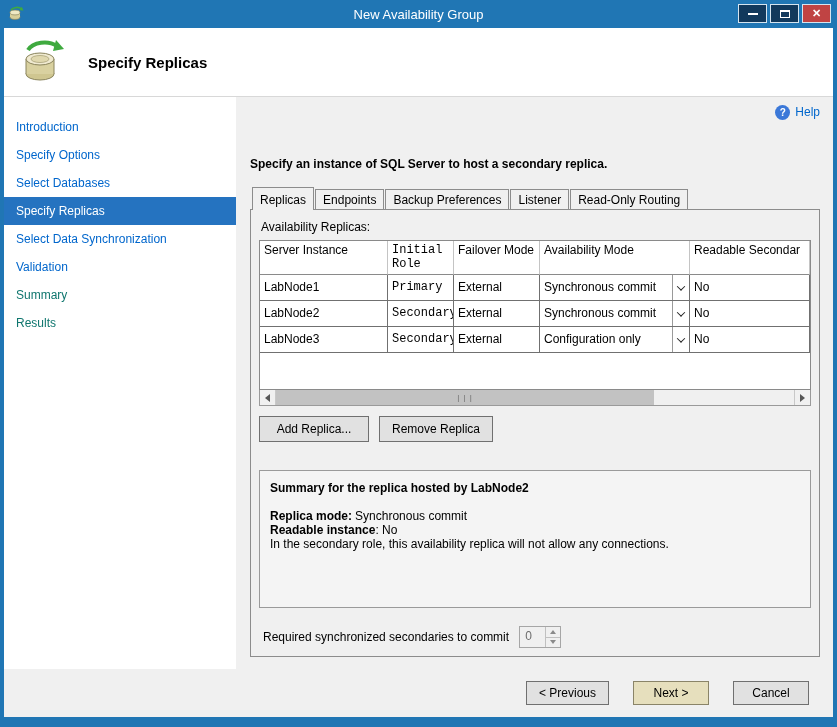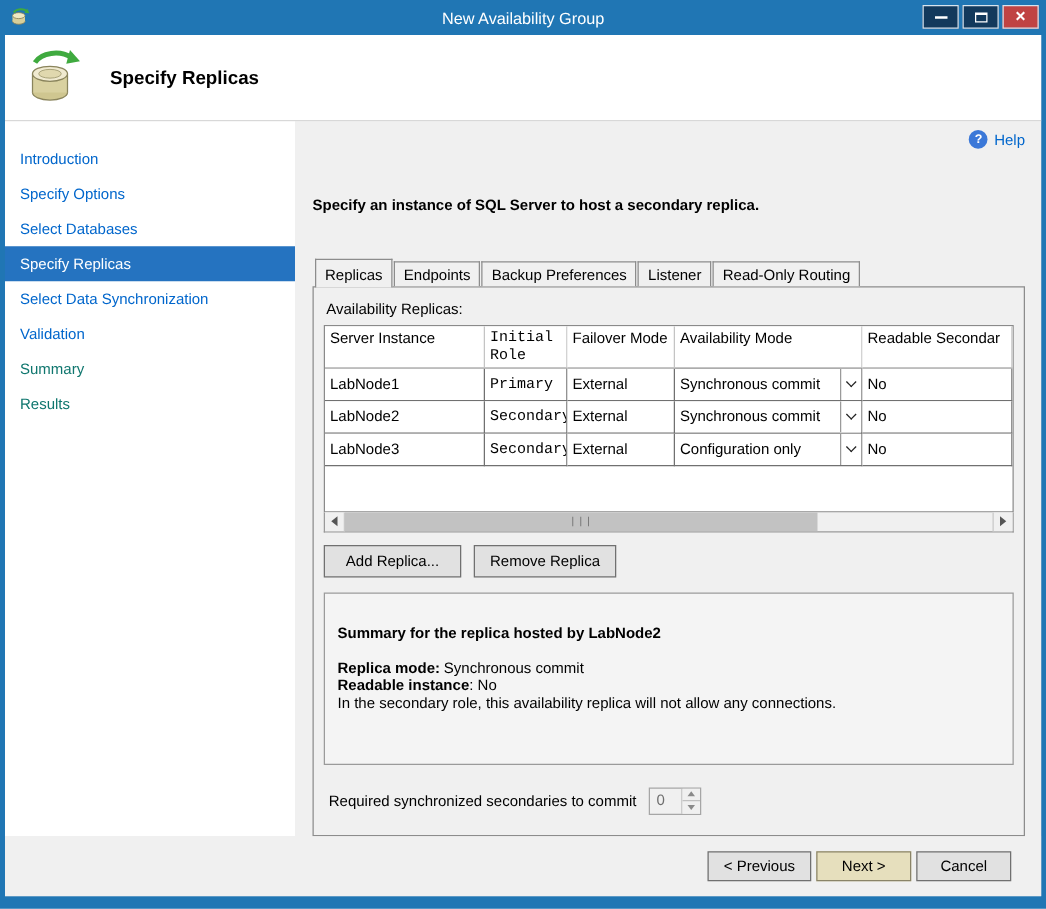--- a/index.html
+++ b/index.html
@@ -37,21 +37,21 @@
   .help-icon { width:15px; height:15px; border-radius:50%; background:#3b78d8; color:#fff; font-size:10px; font-weight:bold;
                display:flex; align-items:center; justify-content:center; }
   .help-label { color:#0066cc; cursor:pointer; }
 
   .instruction { font-weight:bold; margin-top:36px; }
 
   
   .tabs { display:flex; align-items:flex-end; margin-top:16px; position:relative; z-index:2; padding-left:2px; }
   .tab { border:1px solid #8c8c8c; border-bottom:none; background:#f0f0f0; padding:3px 7px 3px 7px; height:20px; margin-right:1px;
          cursor:pointer; white-space:nowrap; }
-  .tab.active { height:23px; padding-top:5px; background:#f0f0f0; position:relative; z-index:3; margin-bottom:-1px;margin-top:20px; }
+  .tab.active { height:23px; padding-top:5px; background:#f0f0f0; position:relative; z-index:3; margin-bottom:-1px; }
 
   .tab-panel { border:1px solid #8c8c8c; background:#f0f0f0; height:448px; padding:8px; position:relative; z-index:1; }
 
   .grid-label { margin:2px 0 6px 2px; }
 
   
   .grid { border:1px solid #8a8a8a; background:#fff; height:150px; display:flex; flex-direction:column; overflow:hidden; }
   .g-row { display:flex; flex:0 0 auto; }
   .g-head .g-cell { border-right:1px solid #c4c4c4; border-bottom:1px solid #8a8a8a; padding:2px 4px; height:34px; background:#fff; }
   .g-data .g-cell { border-right:1px solid #707070; border-bottom:1px solid #707070; padding:0 4px; height:26px; line-height:25px;
@@ -78,38 +78,38 @@
   .sb-thumb { position:absolute; left:0; top:0; bottom:0; width:73%; background:#c2c2c2; display:flex; align-items:center; justify-content:center; cursor:grab; }
   .sb-grip { color:#6b6b6b; font-size:8px; letter-spacing:1px; line-height:8px; }
 
   
   .btn { background:#e1e1e1; border:1px solid #707070; height:26px; padding:0 12px; font-size:12px; cursor:pointer;
          font-family:"Liberation Sans", sans-serif; }
   .grid-btns { display:flex; gap:10px; margin-top:10px; }
   .grid-btns .btn { min-width:110px; }
 
   
-  .summary { border:1px solid #9a9a9a; background:#f4f4f4; margin-top:12px; padding:24px 10px; height:138px; overflow:hidden; }
+  .summary { border:1px solid #9a9a9a; background:#f4f4f4; margin-top:28px; padding:10px 10px; height:138px; overflow:hidden; }
   .summary .s-title { font-weight:bold; margin-bottom:14px; }
   .summary .s-line b { font-weight:bold; }
   .summary .s-desc { margin-bottom:12px; }
   .s-val { margin-left:3px; }
 
   
   .commit-row { display:flex; align-items:center; margin-top:18px; padding-left:4px; gap:10px; }
   .spinner { display:flex; width:42px; height:22px; border:1px solid #a6a6a6; background:#f0f0f0; }
   .spin-val { flex:1 1 auto; color:#6d6d6d; padding:2px 0 0 5px; }
   .spin-btns { width:15px; display:flex; flex-direction:column; border-left:1px solid #c0c0c0; }
   .spin-btn { flex:1; display:flex; align-items:center; justify-content:center; background:#f0f0f0; }
   .spin-btn + .spin-btn { border-top:1px solid #c0c0c0; }
   .tri-up { width:0; height:0; border-left:3px solid transparent; border-right:3px solid transparent; border-bottom:4px solid #8a8a8a; }
   .tri-dn { width:0; height:0; border-left:3px solid transparent; border-right:3px solid transparent; border-top:4px solid #8a8a8a; }
 
   
-  .footer { flex:0 0 48px; background:#f0f0f0; display:flex; align-items:center; justify-content:flex-end; gap:4px; padding-right:24px; }
+  .footer { flex:0 0 48px; background:#f0f0f0; display:flex; align-items:center; justify-content:flex-end; gap:24px; padding-right:24px; }
   .footer .btn { height:24px; min-width:76px; }
   .footer .btn.next { background:#e6dfbd; border:1px solid #8a8468; }
 </style>
 </head>
 <body>
 
 <div class="window">
 
   <div class="titlebar">
     <svg class="app-icon" viewBox="0 0 16 16">

